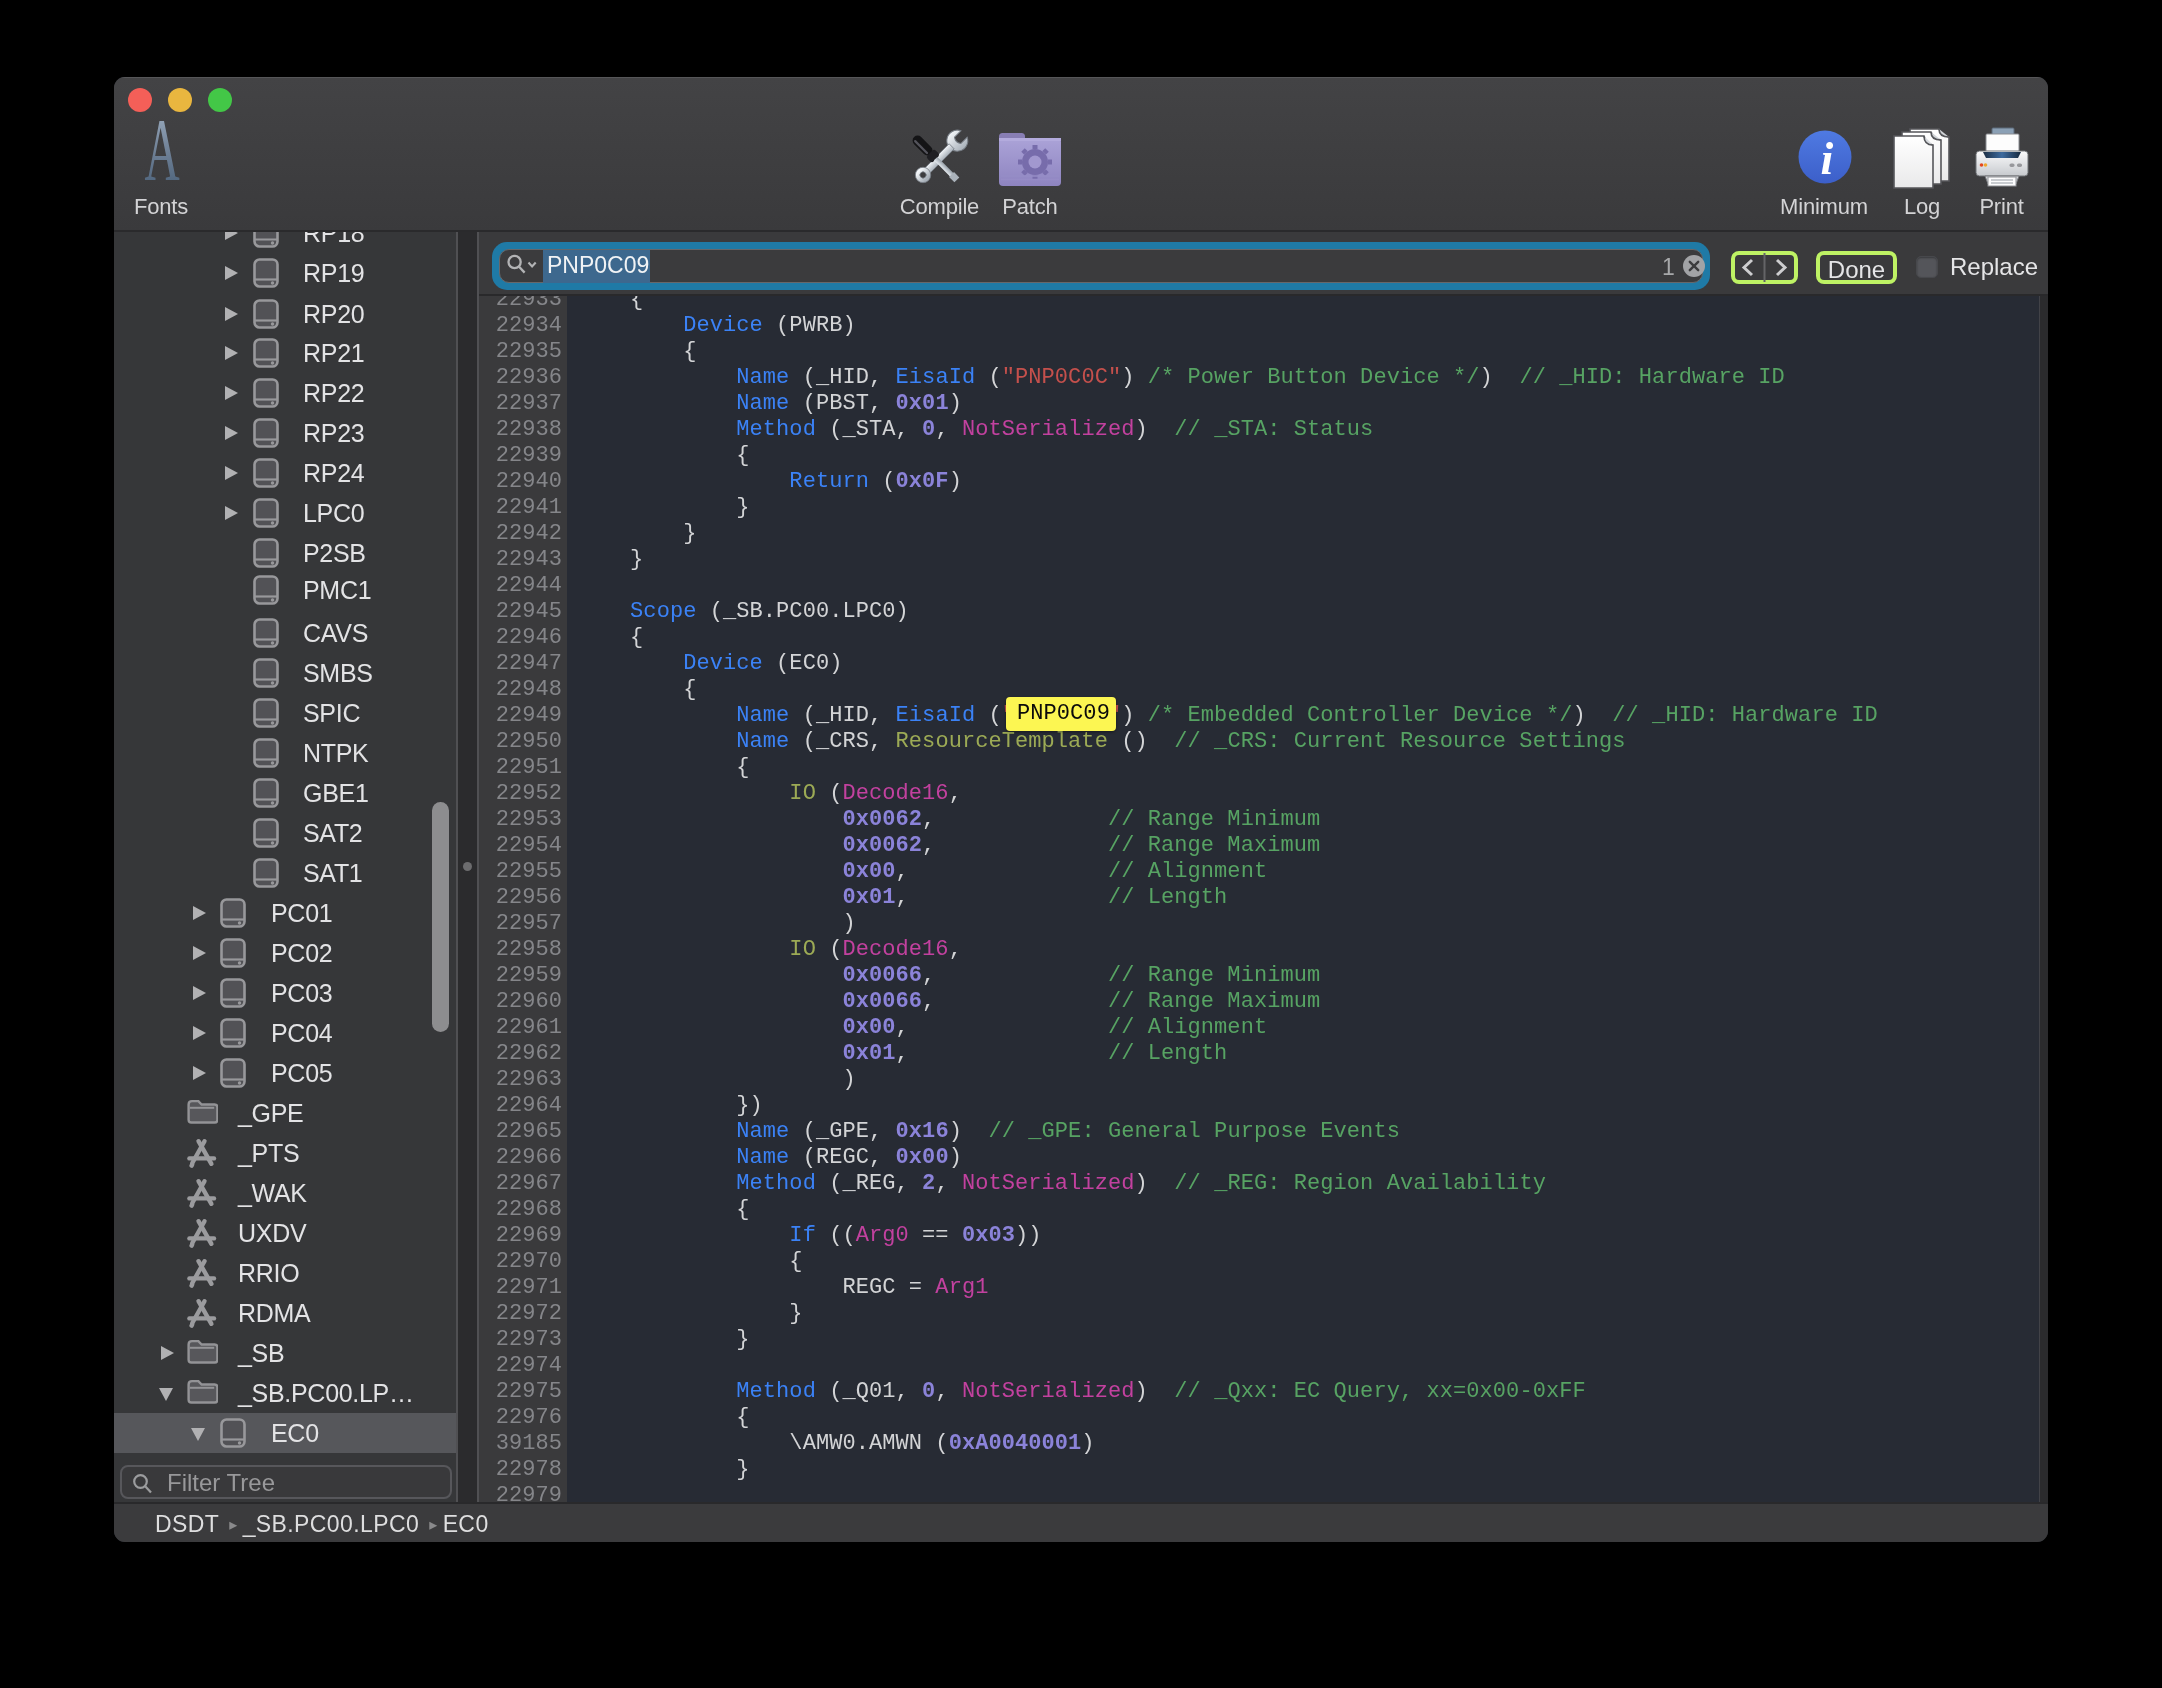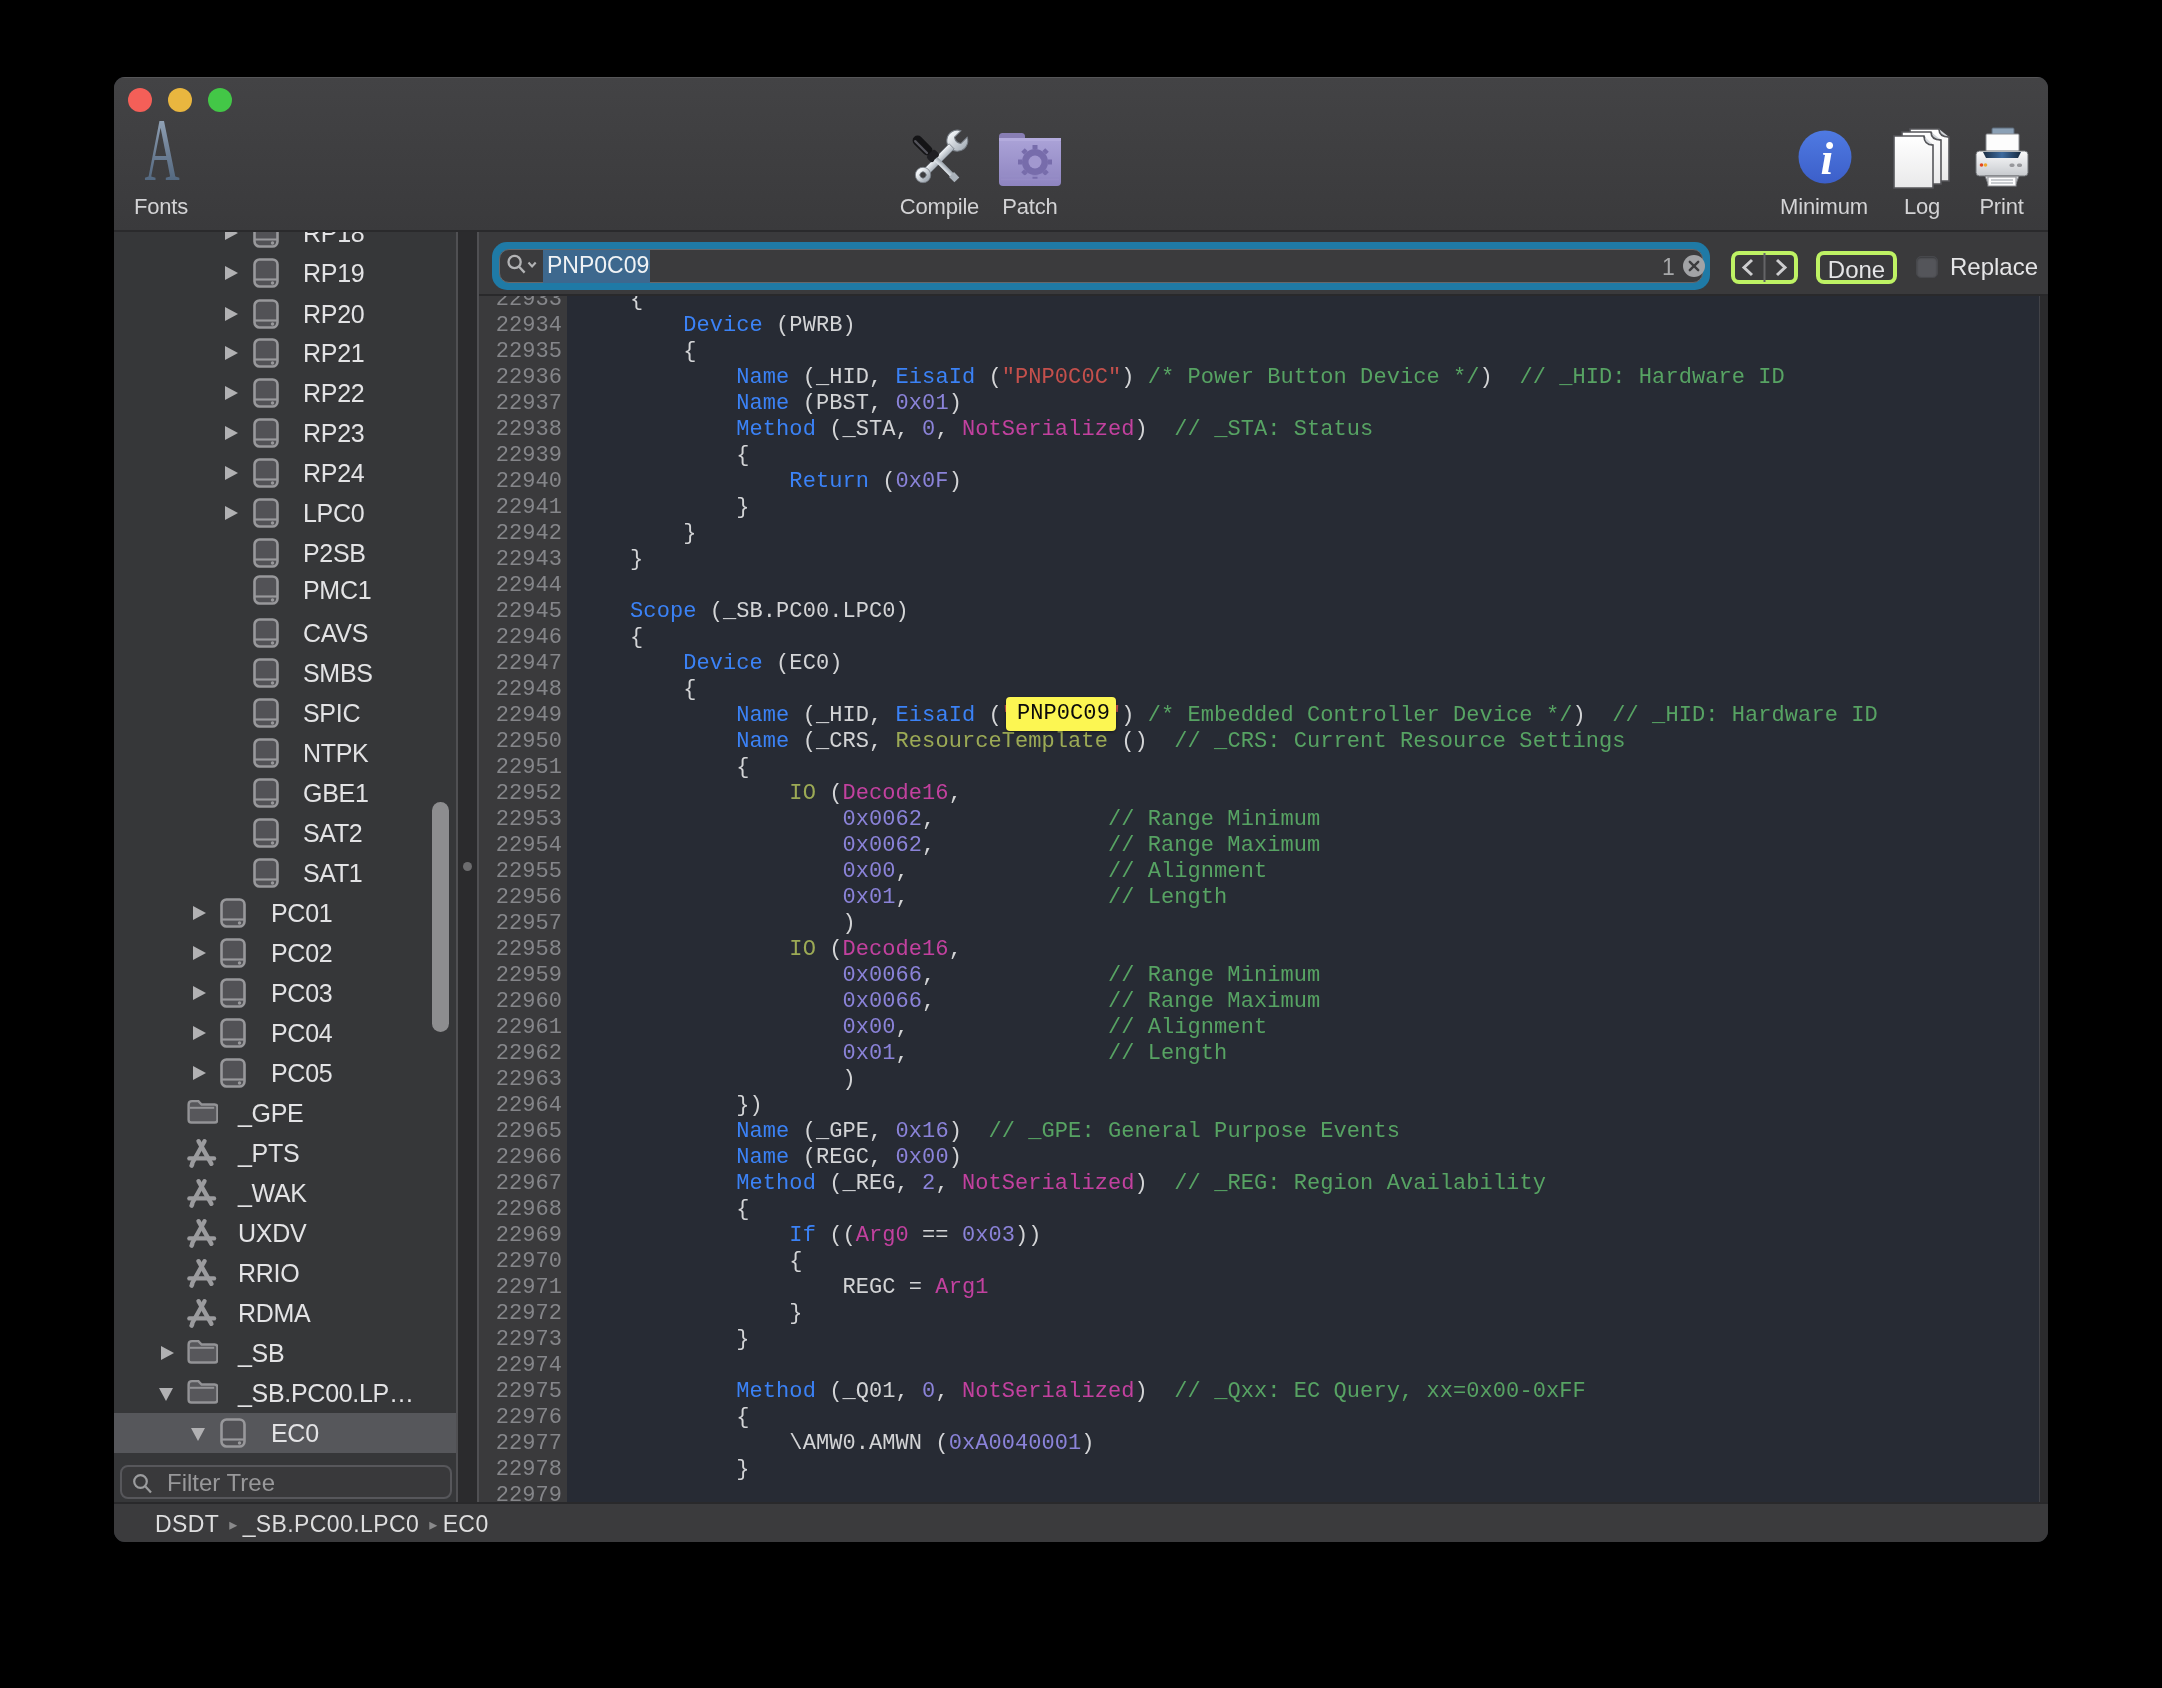--- a/index.html
+++ b/index.html
@@ -28,21 +28,21 @@
 #filter{position:absolute;left:6px;top:1233px;width:332px;height:34px;border-radius:8px;border:2px solid #57575b;background:#39393b}
 #filter span{position:absolute;left:45px;top:2px;font-size:24px;color:#98989a}
 #vdiv{position:absolute;left:342px;top:155px;width:23px;height:1272px;background:#2b2b2d;border-left:2px solid #505053;border-right:2px solid #505053}
 #vdot{position:absolute;left:349px;top:785px;width:9px;height:9px;border-radius:50%;background:#6c6c6e}
 #edpane{position:absolute;left:365px;top:219px;width:1569px;height:1208px;background:#272b34;overflow:hidden}
 #gutter{position:absolute;left:0;top:0;width:88px;height:1208px;background:#3a3a3c}
 pre{font-family:"Liberation Mono",monospace;font-size:22px;line-height:26px;letter-spacing:.07px}
 #gnum{position:absolute;left:0;top:-9.2px;width:83px;text-align:right;color:#85868a}
 #code{position:absolute;left:98px;top:-9.2px;color:#d3d4d6}
 .k{color:#3b82f6;font-weight:normal}.o{color:#9caa55;font-weight:normal}
-.m{color:#c2419f;font-weight:normal}.u{color:#8b83d9;font-weight:normal}
+.m{color:#c2419f;font-weight:normal}.u{color:#8b83d9;font-weight:bold}
 .c{color:#57a363;font-weight:normal}.s{color:#c4504c;font-weight:normal}
 #hl{position:absolute;left:527px;top:401px;width:110px;height:34px;border-radius:4px;background:#fcf652;box-shadow:0 1px 3px rgba(0,0,0,.4)}
 #hl span{position:absolute;left:11px;top:4px;font-family:"Liberation Mono",monospace;font-size:22px;color:#0b0b0b;letter-spacing:.07px}
 #redge{position:absolute;left:1560px;top:0;width:9px;height:1208px;background:#2b2b2d;border-left:1px solid #414247}
 #status{position:absolute;left:0;top:1425px;width:1934px;height:40px;background:#3b3b3d;border-top:2px solid #29292b}
 #status .bc{position:absolute;top:7px;font-size:23px;color:#dededf;letter-spacing:.4px}
 #status .sep{color:#8a8a8c;font-size:16px;margin:0 5px 0 10px;position:relative;top:-2px}
 </style></head>
 <body>
 <div id="win">
@@ -541,21 +541,21 @@
 22967
 22968
 22969
 22970
 22971
 22972
 22973
 22974
 22975
 22976
-22977
+39185
 22978
 22979</pre>
   <pre id="code">    {
         <b class="k">Device</b> (PWRB)
         {
             <b class="k">Name</b> (_HID, <b class="k">EisaId</b> (<b class="s">"PNP0C0C"</b>) <b class="c">/* Power Button Device */</b>)  <b class="c">// _HID: Hardware ID</b>
             <b class="k">Name</b> (PBST, <b class="u">0x01</b>)
             <b class="k">Method</b> (_STA, <b class="u">0</b>, <b class="m">NotSerialized</b>)  <b class="c">// _STA: Status</b>
             {
                 <b class="k">Return</b> (<b class="u">0x0F</b>)

